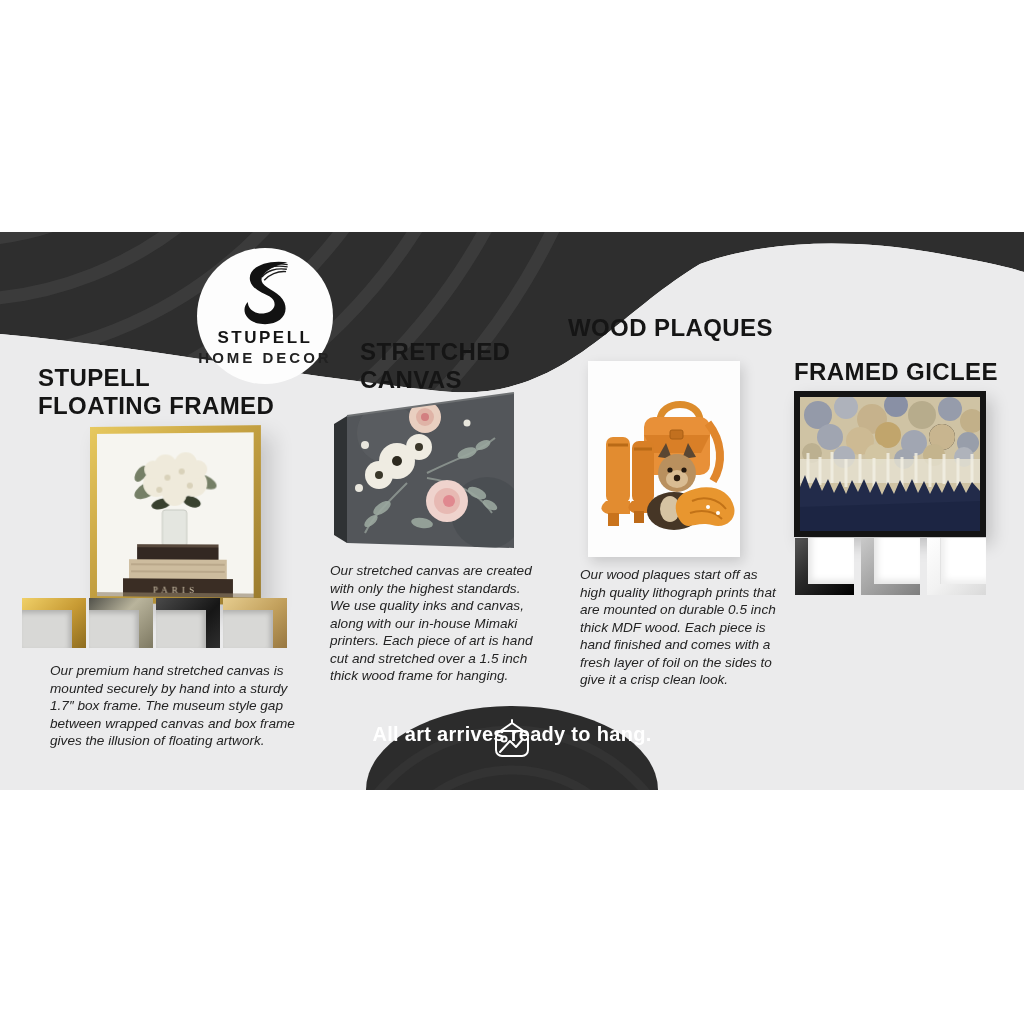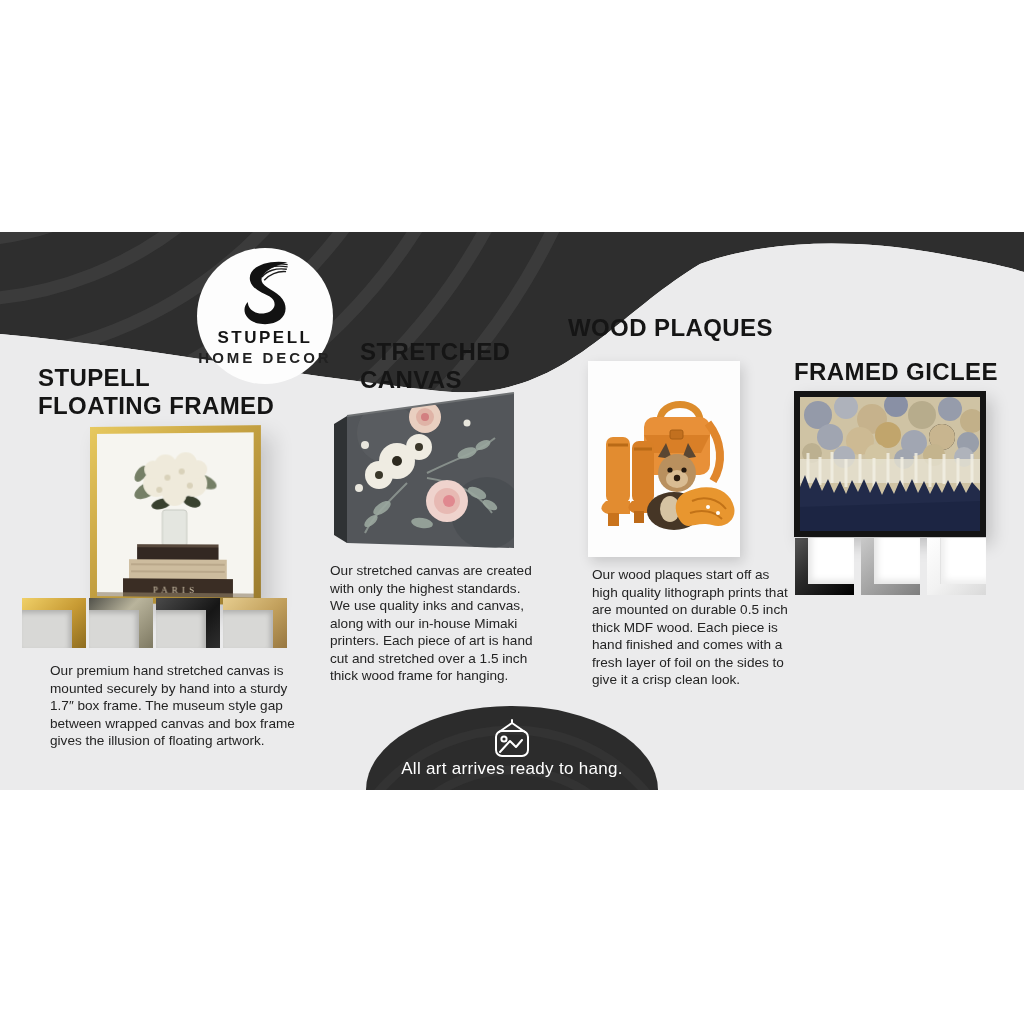--- a/index.html
+++ b/index.html
@@ -3,21 +3,21 @@
 <meta charset="utf-8">
 <style>
   html,body{margin:0;padding:0;background:#fff;}
   .page{position:relative;width:1024px;height:1024px;background:#ffffff;overflow:hidden;
         font-family:"Liberation Sans", sans-serif;color:#1c1c1c;}
   .abs{position:absolute;}
   svg{display:block;}
 
   
   .col-title{font-weight:800;font-size:24px;line-height:1.16;letter-spacing:.4px;color:#151515;}
-  .col-body{font-size:13.6px;line-height:1.29;color:#242424;}
+  .col-body{font-size:13.6px;line-height:1.29;color:#242424;font-style:italic;}
 
   
   .logo-circle{left:197px;top:248px;width:136px;height:136px;border-radius:50%;
                background:#fdfdfd;text-align:center;}
   .logo-name{margin-top:-6px;font-size:17px;font-weight:700;letter-spacing:2.5px;color:#141414;}
   .logo-tag{margin-top:1px;font-size:15px;font-weight:600;letter-spacing:3px;color:#222;}
 
   
   .p1-frame{left:90px;top:427px;width:168px;height:176px;padding:7px;box-sizing:border-box;
             background:linear-gradient(135deg,#e3c express,#a)!important;}
@@ -44,22 +44,22 @@
   .sw4-black{background:linear-gradient(315deg,#000 0%,#2c2c2c 60%,#555 100%);}
   .sw4-gray{background:linear-gradient(315deg,#7e7e7e 0%,#a7a7a7 55%,#c9c9c9 100%);}
   .sw4-white{background:linear-gradient(315deg,#d9d9d9 0%,#f2f2f2 50%,#ffffff 100%);}
   .sw4-white .inner{box-shadow:inset 4px -4px 6px rgba(0,0,0,.07);border-left:1px solid #e3e3e3;}
 
   
   .p3-plaque{left:588px;top:361px;width:152px;height:196px;background:#fdfdfd;
              box-shadow:3px 5px 12px rgba(0,0,0,.15);}
 
   
-  .dome-text{left:352px;top:759px;width:320px;text-align:center;color:#fff;
-             font-size:17px;font-weight:400;letter-spacing:.3px;}
+  .dome-text{left:352px;top:723px;width:320px;text-align:center;color:#fff;
+             font-size:20px;font-weight:700;letter-spacing:.3px;}
 </style>
 </head>
 <body>
 
 <div class="page">
 
   <svg class="abs" style="left:0;top:0" width="1024" height="1024" viewBox="0 0 1024 1024">
     <defs>
       <clipPath id="bandClip">
         <path d="M0,232 H1024 V272 C1005,266 975,260 930,252 C860,240 770,238 700,264 C610,318 560,404 440,391 C280,374 140,346 0,334 Z"></path>
@@ -266,21 +266,21 @@
       <path d="M96,132 C120,120 142,128 146,146 C149,158 138,168 124,164 C108,160 100,170 93,161 C86,152 85,139 96,132 Z" fill="#e8962f"></path>
       <g stroke="#b96a12" stroke-width="2" fill="none" opacity=".8">
         <path d="M104,140 C116,134 130,138 138,148"></path>
         <path d="M102,152 C114,148 126,150 134,158"></path>
       </g>
       <circle cx="120" cy="146" r="2" fill="#fff"></circle>
         <circle cx="130" cy="152" r="2" fill="#fff"></circle>
     </svg>
   </div>
 
-  <div class="abs col-body" style="left:592px;top:566px;width:202px;">Our wood plaques start off as high quality lithograph prints that are mounted on durable 0.5 inch thick MDF wood. Each piece is hand finished and comes with a fresh layer of foil on the sides to give it a crisp clean look.</div>
+  <div class="abs col-body" style="left:580px;top:566px;width:202px;">Our wood plaques start off as high quality lithograph prints that are mounted on durable 0.5 inch thick MDF wood. Each piece is hand finished and comes with a fresh layer of foil on the sides to give it a crisp clean look.</div>
 
   <div class="abs col-title" style="left:794px;top:358px;width:230px;">FRAMED GICLEE</div>
 
   <div class="abs p4-frame">
     <svg width="180" height="134" viewBox="0 0 180 134">
       <rect width="180" height="134" fill="#cfc3a4"></rect>
       <g opacity=".85">
         <circle cx="18" cy="18" r="14" fill="#8a93ab"></circle>
           <circle cx="46" cy="10" r="12" fill="#a9b0c0"></circle>
         <circle cx="72" cy="22" r="15" fill="#c5b088"></circle>

